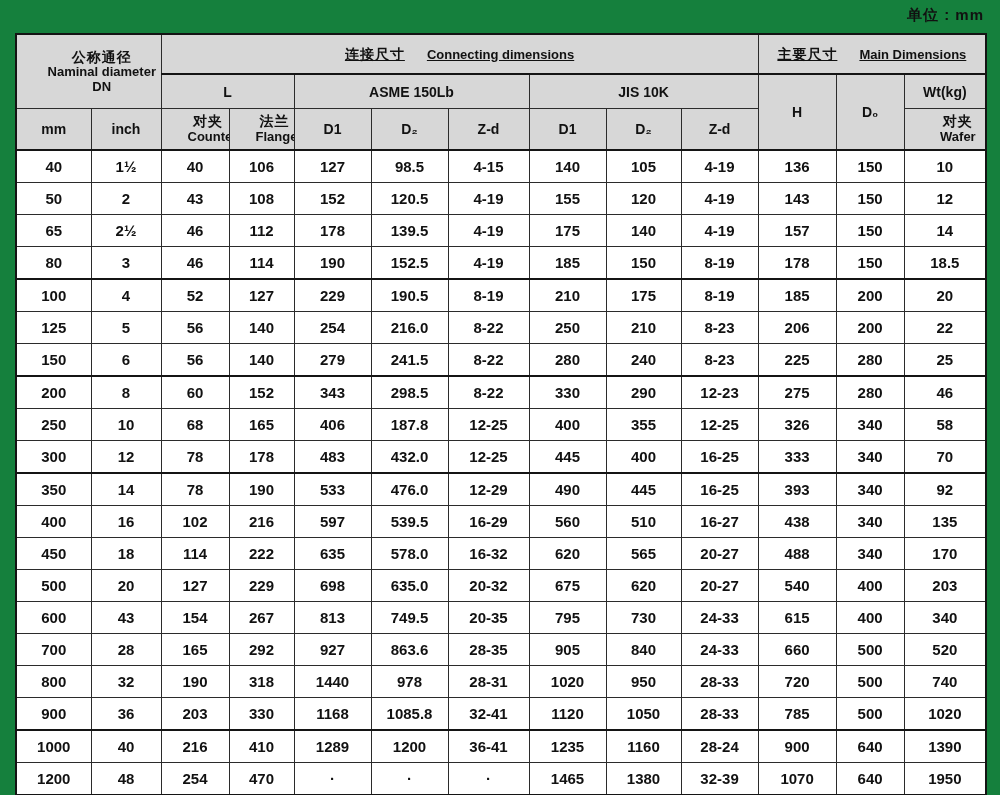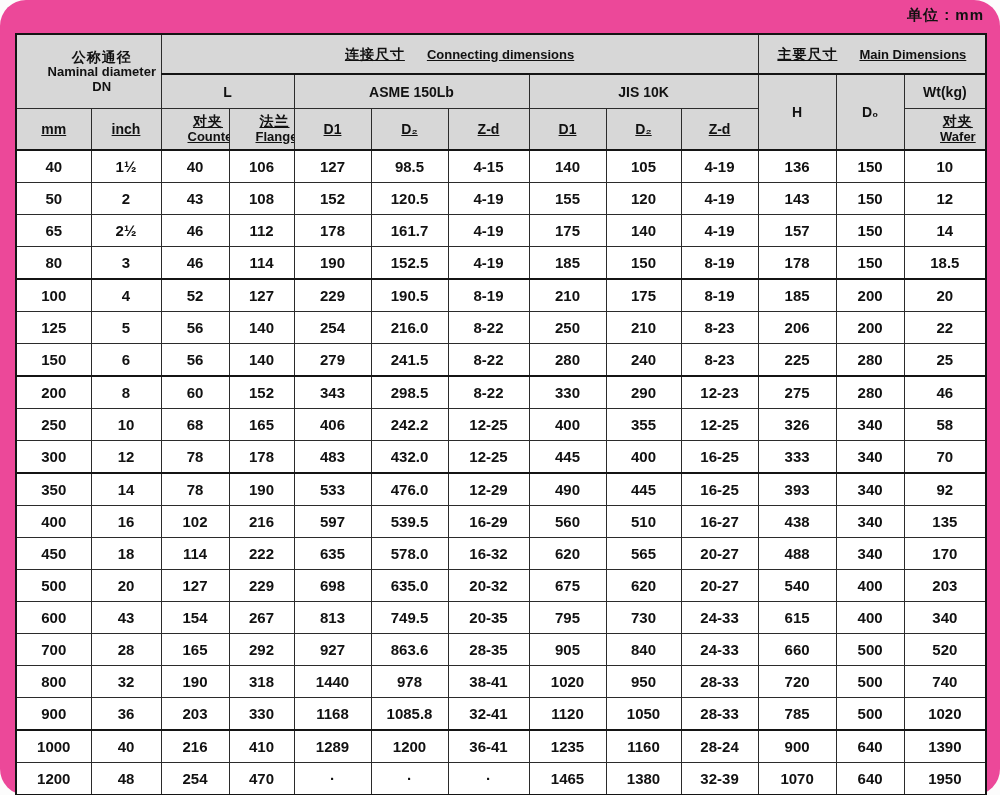--- a/index.html
+++ b/index.html
@@ -5,22 +5,21 @@
   html, body {
     margin: 0;
     padding: 0;
     background: #fcfcfc;
     font-family: "Liberation Sans", "DejaVu Sans", sans-serif;
   }
   .page {
     position: relative;
     width: 1000px;
     height: 795px;
-    background: #ec4899;
-    border-radius: 26px;
+    background: #15803d;
   }
   .unit-label {
     position: absolute;
     top: 6px;
     right: 16px;
     font-size: 15px;
     font-weight: bold;
     color: #111;
     letter-spacing: 1px;
   }
@@ -41,21 +40,21 @@
     color: #111;
     font-weight: bold;
     overflow: hidden;
     white-space: nowrap;
   }
   .dim-table thead th {
     background: #d7d7d7;
   }
   .dim-table thead tr.hrow1 th { height: 38px; }
   .dim-table thead tr.hrow2 th { height: 33px; }
-  .dim-table thead tr.hrow3 th { height: 40px; text-decoration: underline; }
+  .dim-table thead tr.hrow3 th { height: 40px; }
   
   .dim-table thead tr.hrow1 { border-bottom: 2px solid #141414; }
   .dim-table thead { border-bottom: 2px solid #141414; }
   .zh {
     font-size: 14px;
     letter-spacing: 1px;
   }
   .en {
     font-size: 13px;
     letter-spacing: 0;
@@ -171,21 +170,21 @@
           <td>143</td>
           <td>150</td>
           <td>12</td>
         </tr>
         <tr>
           <td>65</td>
           <td>2½</td>
           <td>46</td>
           <td>112</td>
           <td>178</td>
-          <td>161.7</td>
+          <td>139.5</td>
           <td>4-19</td>
           <td>175</td>
           <td>140</td>
           <td>4-19</td>
           <td>157</td>
           <td>150</td>
           <td>14</td>
         </tr>
         <tr class="thick">
           <td>80</td>
@@ -261,21 +260,21 @@
           <td>275</td>
           <td>280</td>
           <td>46</td>
         </tr>
         <tr>
           <td>250</td>
           <td>10</td>
           <td>68</td>
           <td>165</td>
           <td>406</td>
-          <td>242.2</td>
+          <td>187.8</td>
           <td>12-25</td>
           <td>400</td>
           <td>355</td>
           <td>12-25</td>
           <td>326</td>
           <td>340</td>
           <td>58</td>
         </tr>
         <tr class="thick">
           <td>300</td>
@@ -382,21 +381,21 @@
           <td>500</td>
           <td>520</td>
         </tr>
         <tr>
           <td>800</td>
           <td>32</td>
           <td>190</td>
           <td>318</td>
           <td>1440</td>
           <td>978</td>
-          <td>38-41</td>
+          <td>28-31</td>
           <td>1020</td>
           <td>950</td>
           <td>28-33</td>
           <td>720</td>
           <td>500</td>
           <td>740</td>
         </tr>
         <tr class="thick">
           <td>900</td>
           <td>36</td>

